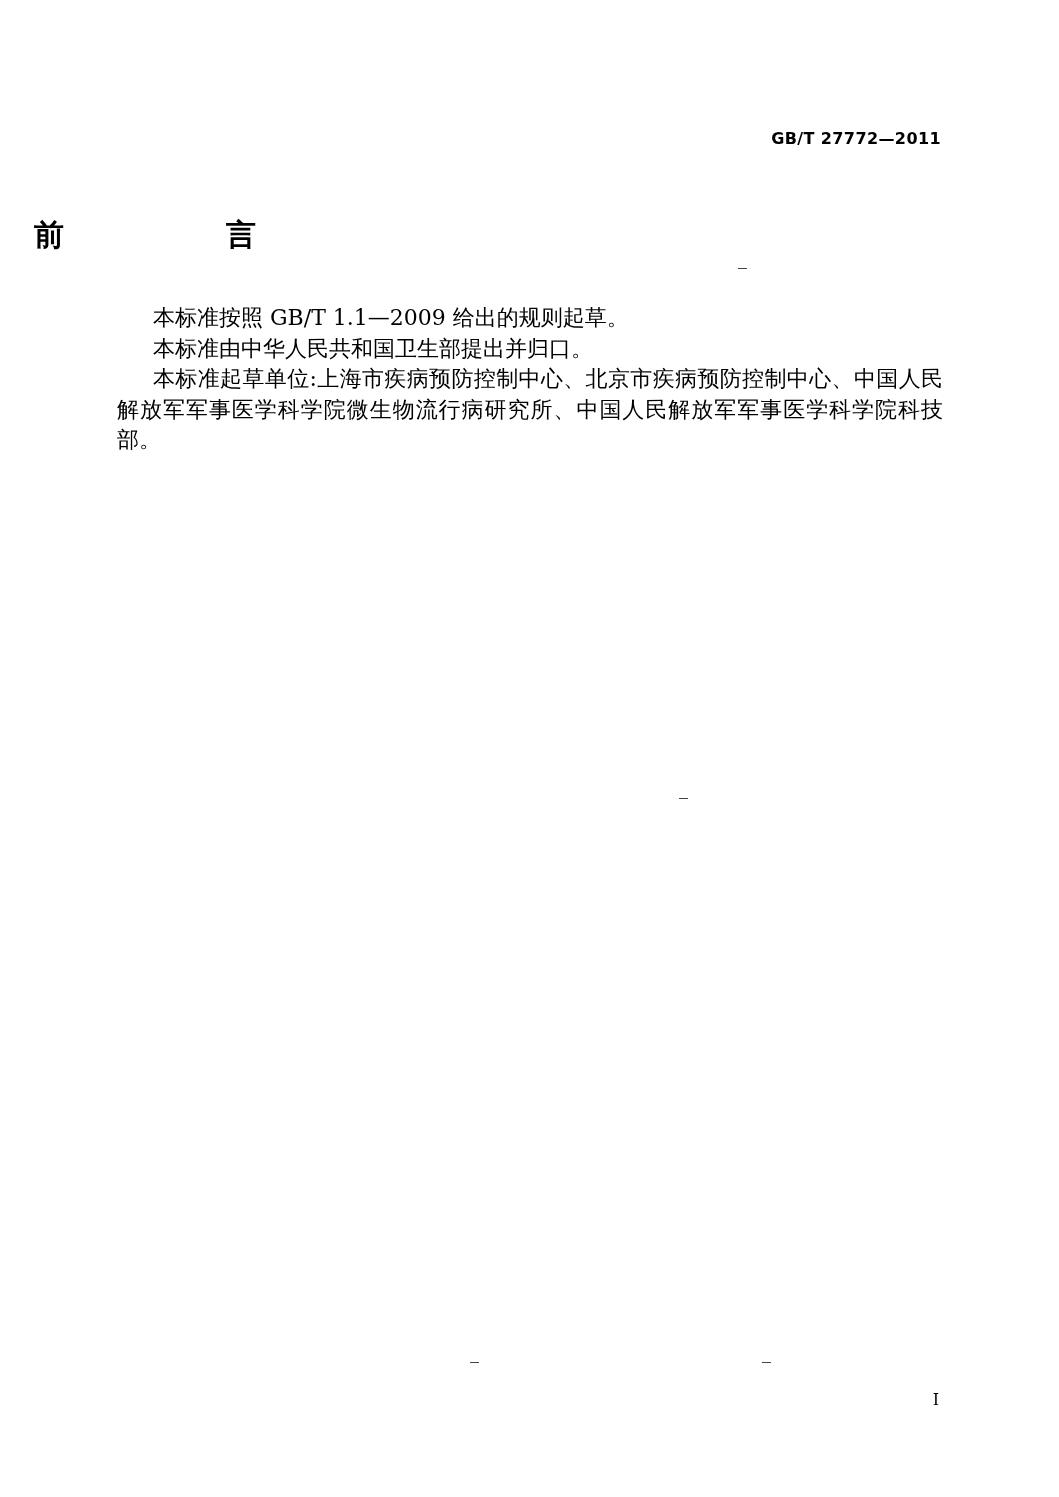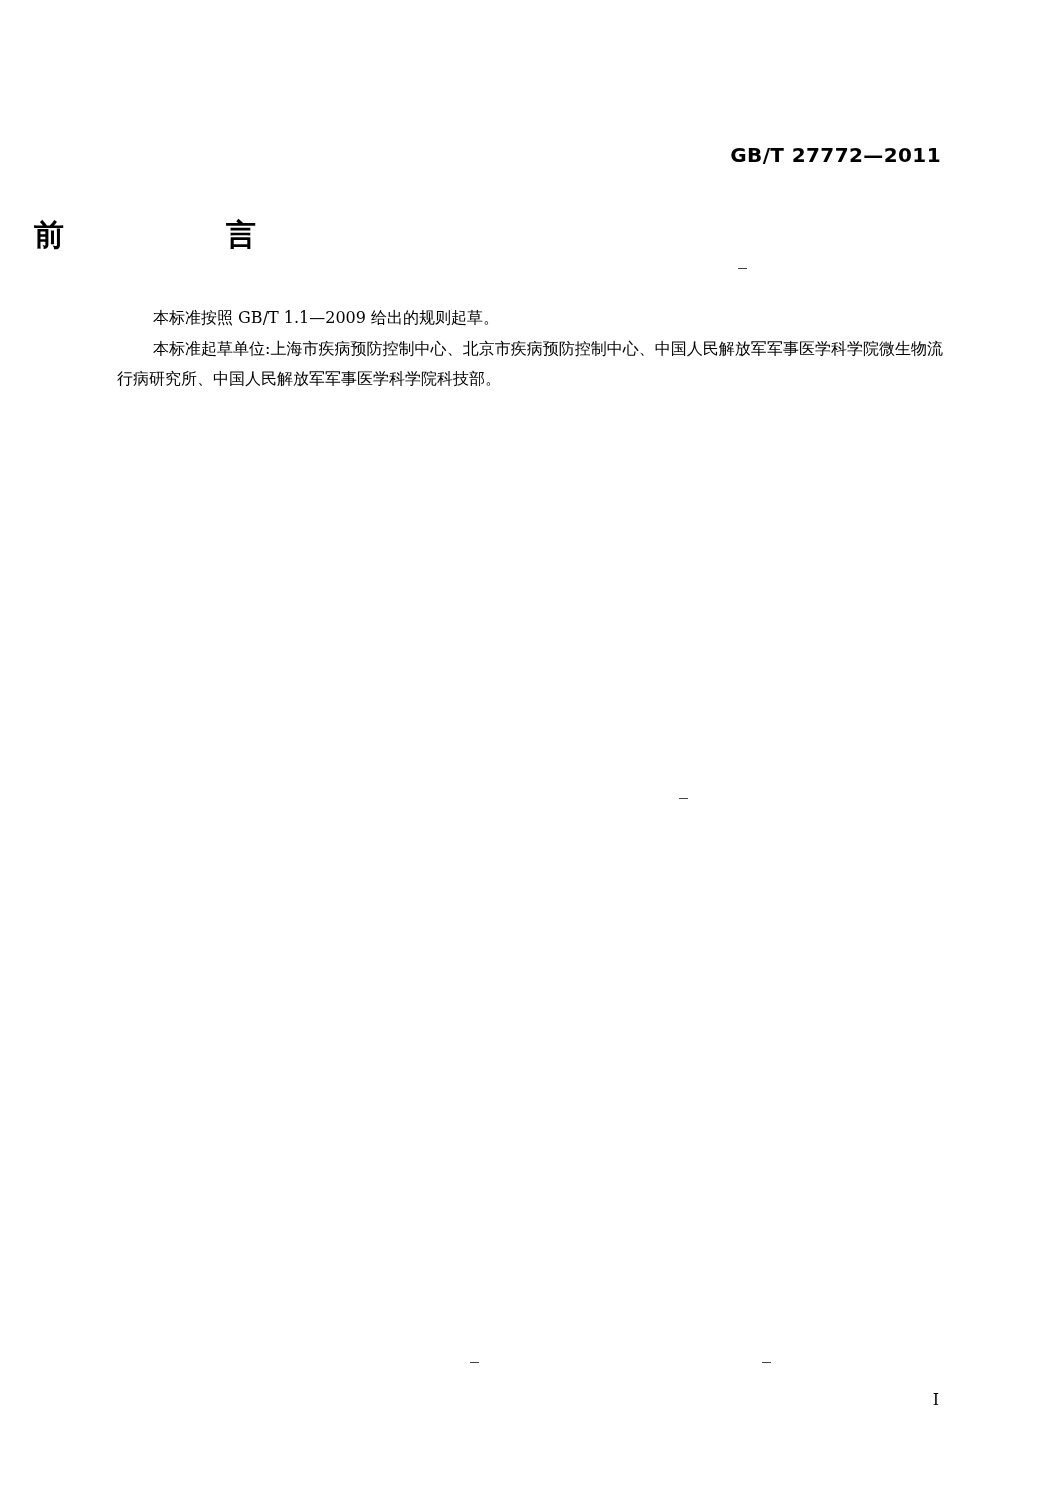--- a/index.html
+++ b/index.html
@@ -11,24 +11,24 @@
     position: relative;
     width: 1059px;
     height: 1497px;
     background: #ffffff;
     font-family: "DejaVu Serif", "Liberation Serif", serif;
     color: #000000;
     overflow: hidden;
   }
   .header-std-no {
     position: absolute;
-    top: 143px;
+    top: 129px;
     right: 118px;
     font-family: "DejaVu Sans", "Liberation Sans", sans-serif;
-    font-size: 20px;
+    font-size: 16px;
     font-weight: bold;
     letter-spacing: 0.4px;
     white-space: nowrap;
   }
   .doc-title {
     position: absolute;
     top: 215px;
     left: 0;
     right: 0;
     text-align: left;
@@ -36,21 +36,21 @@
     font-size: 30px;
     font-weight: bold;
     letter-spacing: 34px;
     text-indent: 34px;
   }
   .body-block {
     position: absolute;
     top: 303px;
     left: 117px;
     width: 826px;
-    font-size: 16px;
+    font-size: 22px;
     line-height: 30.5px;
     text-align: justify;
   }
   .para {
     margin: 0;
     text-indent: 36px;
   }
   .tick {
     position: absolute;
     width: 9px;
@@ -78,18 +78,19 @@
 
   <div class="doc-title">前　　言</div>
 
   <div class="tick tick-right-1"></div>
   <div class="tick tick-right-2"></div>
   <div class="tick tick-bottom-1"></div>
   <div class="tick tick-bottom-2"></div>
 
   <div class="body-block">
     <p class="para">本标准按照 GB/T 1.1—2009 给出的规则起草。</p>
+    <p class="para">本标准由中华人民共和国卫生部提出并归口。</p>
     <p class="para">本标准起草单位:上海市疾病预防控制中心、北京市疾病预防控制中心、中国人民解放军军事医学科学院微生物流行病研究所、中国人民解放军军事医学科学院科技部。</p>
   </div>
 
   <div class="page-number">Ⅰ</div>
 
 </div>
 
 </body></html>

